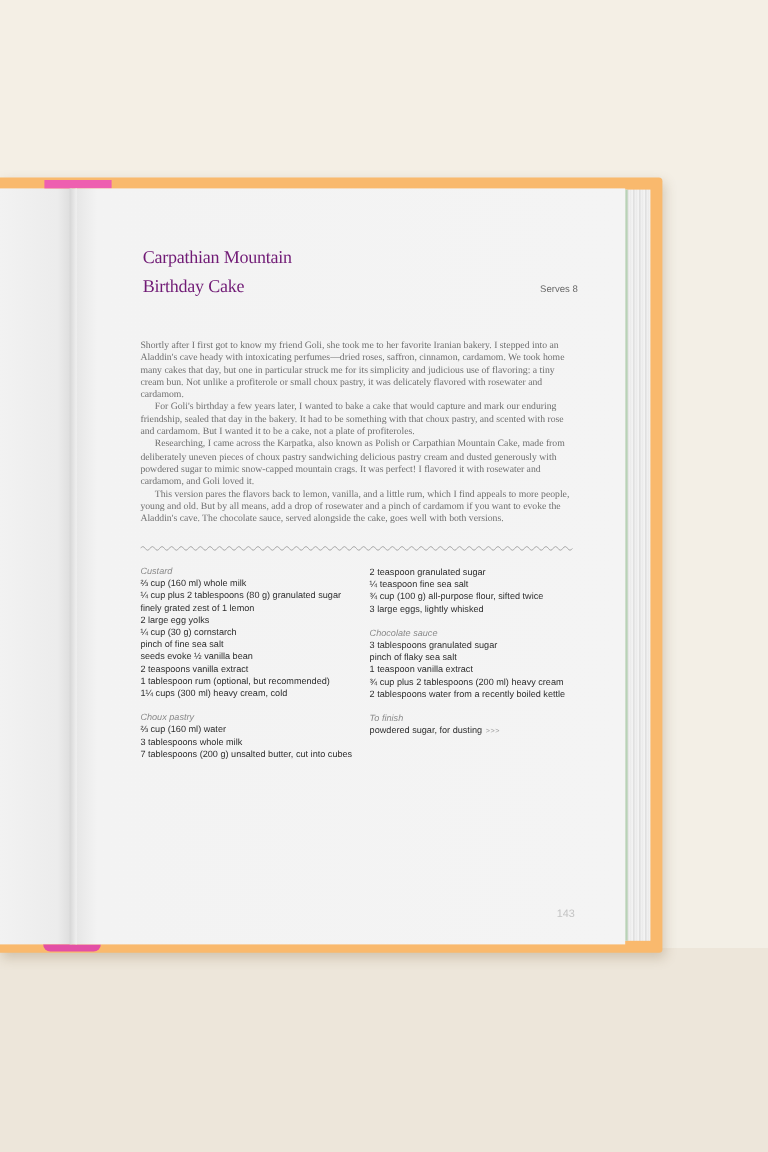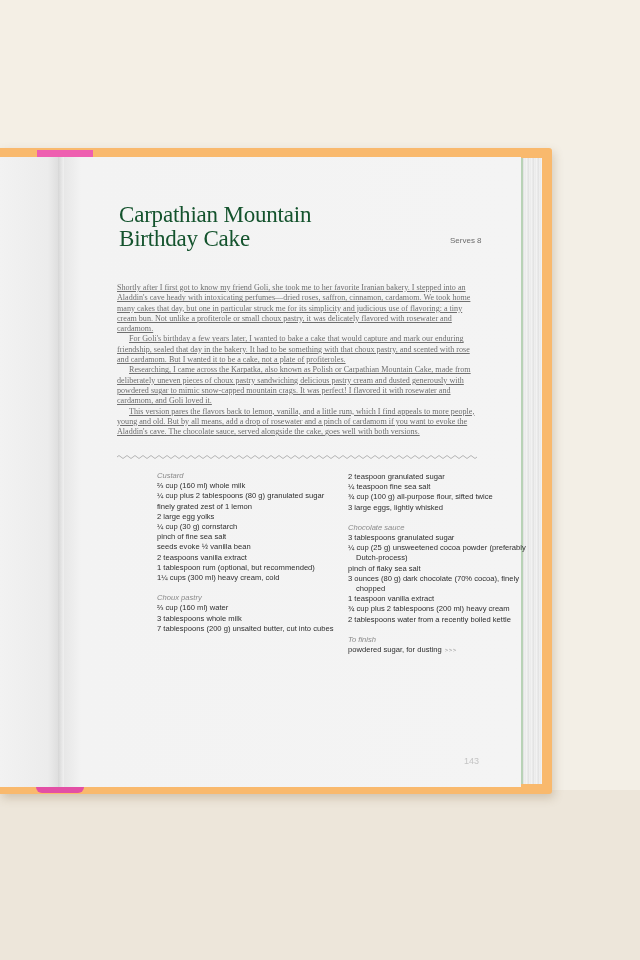--- a/index.html
+++ b/index.html
@@ -26,33 +26,33 @@
     position: absolute; left: 520px; top: 158px; width: 22px; height: 626px;
     background: repeating-linear-gradient(to right, #e9e9e9 0px, #f5f5f5 2px, #dedede 3px, #f4f4f4 5px);
   }
   .page-edges .green { position: absolute; left: 1px; top: 0; width: 2px; height: 100%; background: #b8d2b6; }
   .right-page {
     position: absolute; left: 63px; top: 157px; width: 458px; height: 630px;
     background: linear-gradient(to right, #e6e6e6 0px, #f3f3f3 18px, #f4f4f4 100%);
   }
   .title {
     position: absolute; left: 119px; top: 203px; width: 300px;
-    font-family: "Liberation Serif", serif; font-size: 23px; line-height: 24px;
-    color: #14532d; font-weight: normal; margin: 0; letter-spacing: -0.2px;
+    font-family: "Liberation Serif", serif; font-size: 15px; line-height: 24px;
+    color: #701a75; font-weight: normal; margin: 0; letter-spacing: -0.2px;
   }
   .serves { position: absolute; left: 450px; top: 236px; font-size: 8px; color: #6c6c6c; }
   .intro {
     position: absolute; left: 117px; top: 283px; width: 362px;
     font-family: "Liberation Serif", serif; font-size: 8.1px; line-height: 10.3px;
-    color: #6e6e6e; text-align: left; text-decoration: underline;
+    color: #6e6e6e; text-align: left;
   }
   .intro p { margin: 0; text-indent: 12px; }
   .intro p:first-child { text-indent: 0; }
   .divider { position: absolute; left: 117px; top: 454px; width: 362px; height: 6px; }
-  .col { position: absolute; top: 471px; width: 190px; font-size: 7.6px; line-height: 10.2px; color: #2e2e2e; margin-left: 40px; }
+  .col { position: absolute; top: 471px; width: 190px; font-size: 7.6px; line-height: 10.2px; color: #2e2e2e; }
   .col.left { left: 117px; }
   .col.right { left: 308px; top: 472px; }
   .col .section-title { font-style: italic; color: #8a8a8a; }
   .col .gap { height: 10px; }
   .col .item { padding-left: 8px; text-indent: -8px; }
   .col .more { color: #9a9a9a; font-size: 6px; letter-spacing: 0.5px; margin-left: 3px; }
   .page-number { position: absolute; left: 464px; top: 756px; font-family: Liberation Sans, sans-serif; font-size: 9px; color: #c4c4c4; }
 </style>
 </head>
 <body>
@@ -108,23 +108,21 @@
 </div>
 
 <div class="col right">
   <div class="item">2 teaspoon granulated sugar</div>
   <div class="item">¼ teaspoon fine sea salt</div>
   <div class="item">¾ cup (100 g) all-purpose flour, sifted twice</div>
   <div class="item">3 large eggs, lightly whisked</div>
   <div class="gap"></div>
   <div class="section-title">Chocolate sauce</div>
   <div class="item">3 tablespoons granulated sugar</div>
-  <div class="item">¼ cup (25 g) unsweetened cocoa powder (preferably Dutch-process)</div>
   <div class="item">pinch of flaky sea salt</div>
-  <div class="item">3 ounces (80 g) dark chocolate (70% cocoa), finely chopped</div>
   <div class="item">1 teaspoon vanilla extract</div>
   <div class="item">¾ cup plus 2 tablespoons (200 ml) heavy cream</div>
   <div class="item">2 tablespoons water from a recently boiled kettle</div>
   <div class="gap"></div>
   <div class="section-title">To finish</div>
   <div class="item"><span>powdered sugar, for dusting</span><span class="more">&gt;&gt;&gt;</span></div>
 </div>
 
 <div class="page-number">143</div>
 

